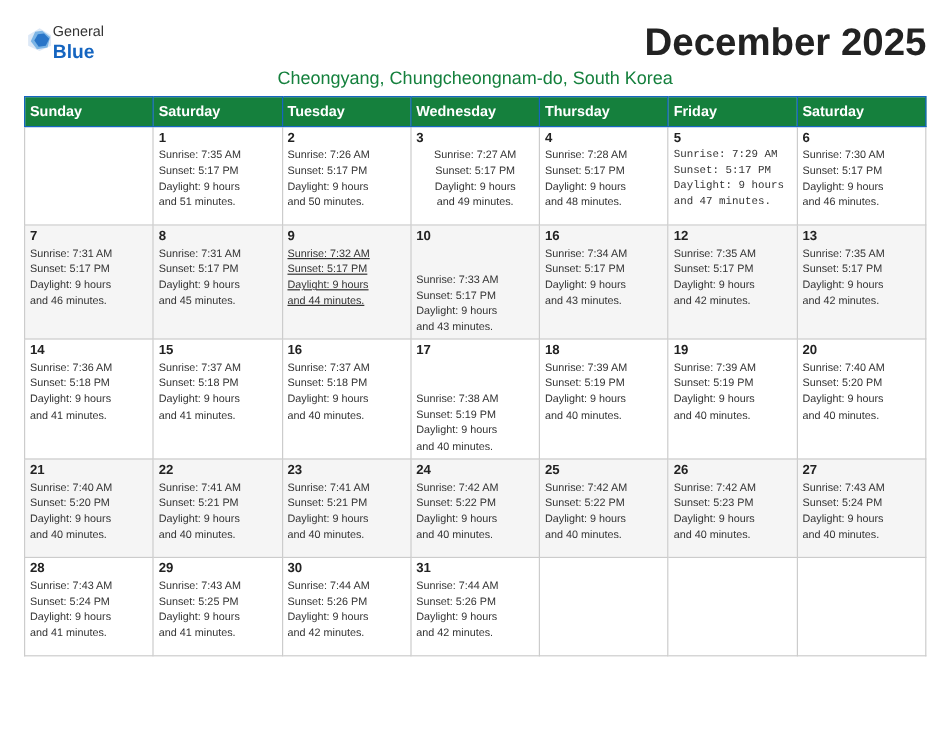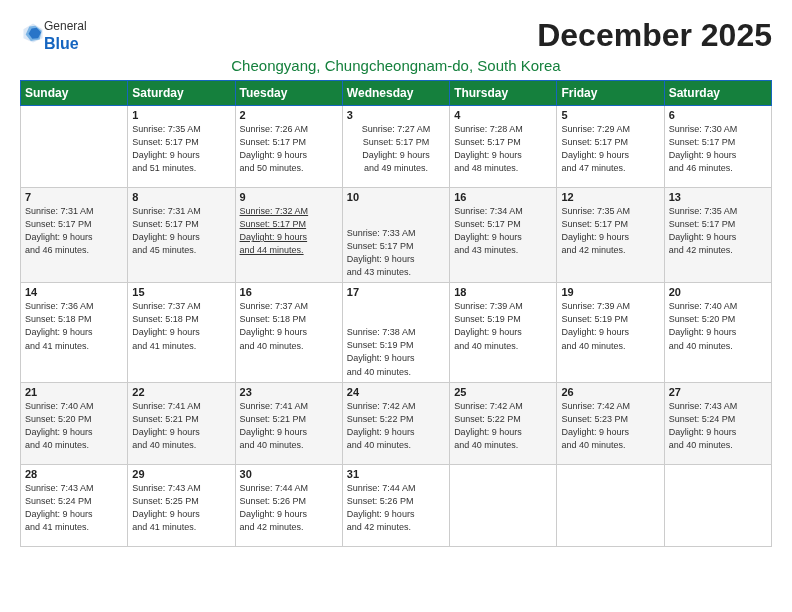--- a/index.html
+++ b/index.html
@@ -153,21 +153,21 @@
           </td>
           <td>
             <span class="day-num">4</span>
             <div class="day-info" style="white-space: pre-line;">Sunrise: 7:28 AM
 Sunset: 5:17 PM
 Daylight: 9 hours
 and 48 minutes.</div>
           </td>
           <td>
             <span class="day-num">5</span>
-            <div class="day-info" style="white-space: pre-line;">Sunrise: 7:29 AM
+            <div class="day-info" style="white-space: pre-line; font-family: Liberation Mono, monospace;">Sunrise: 7:29 AM
 Sunset: 5:17 PM
 Daylight: 9 hours
 and 47 minutes.</div>
           </td>
           <td>
             <span class="day-num">6</span>
             <div class="day-info" style="white-space: pre-line;">Sunrise: 7:30 AM
 Sunset: 5:17 PM
 Daylight: 9 hours
 and 46 minutes.</div>

